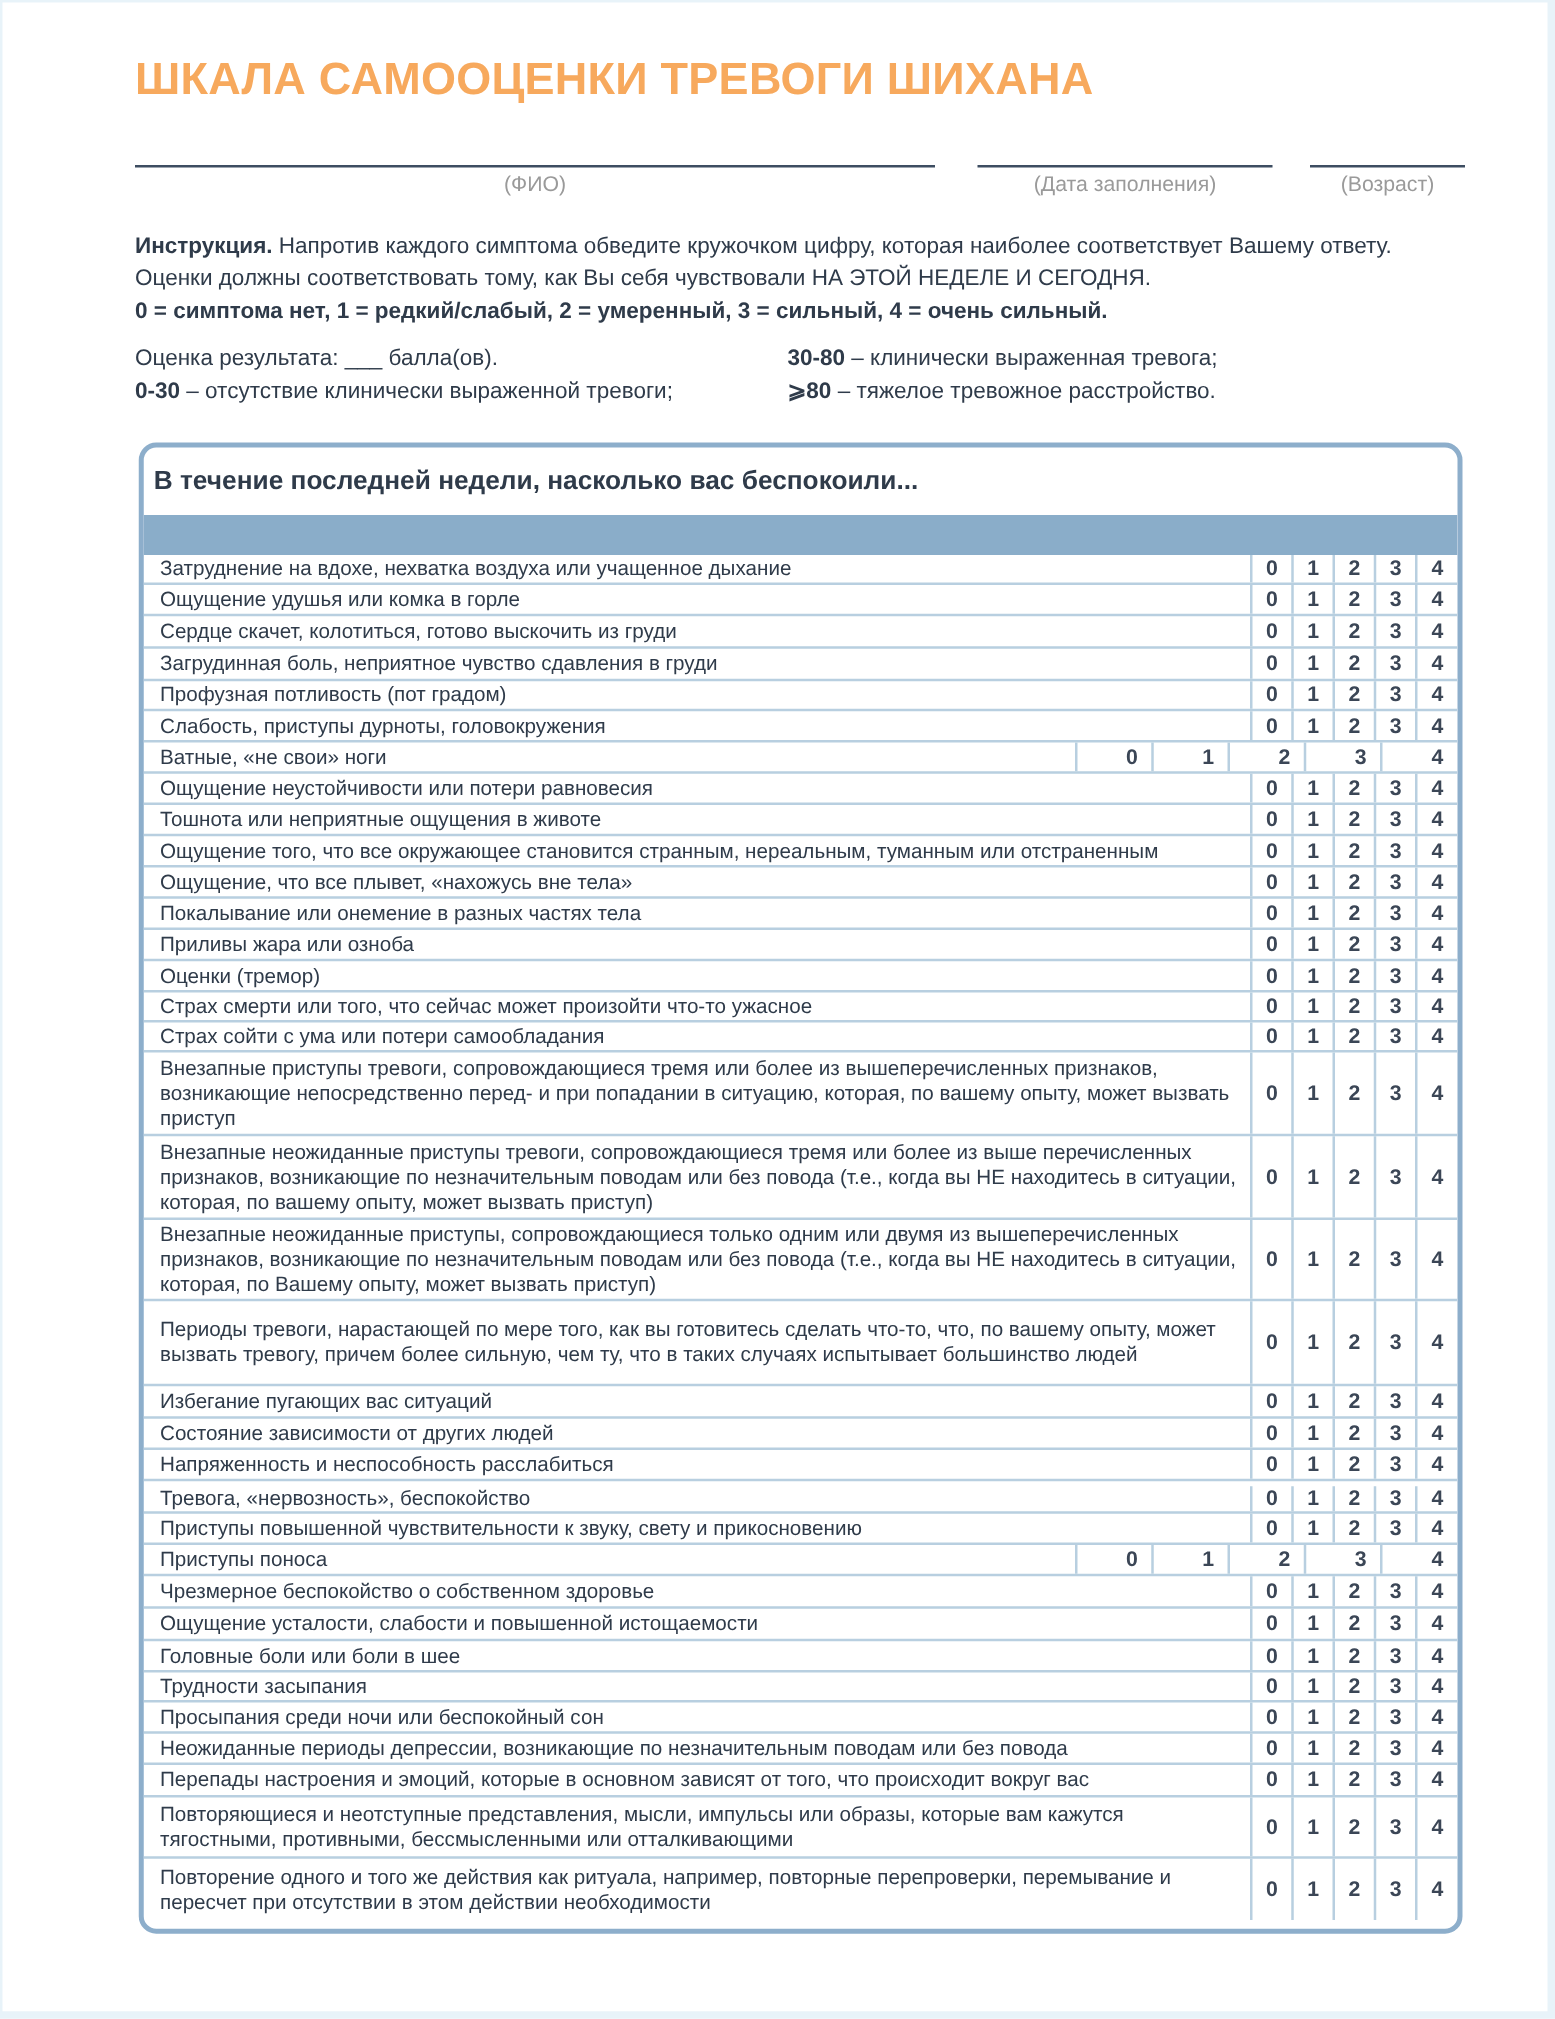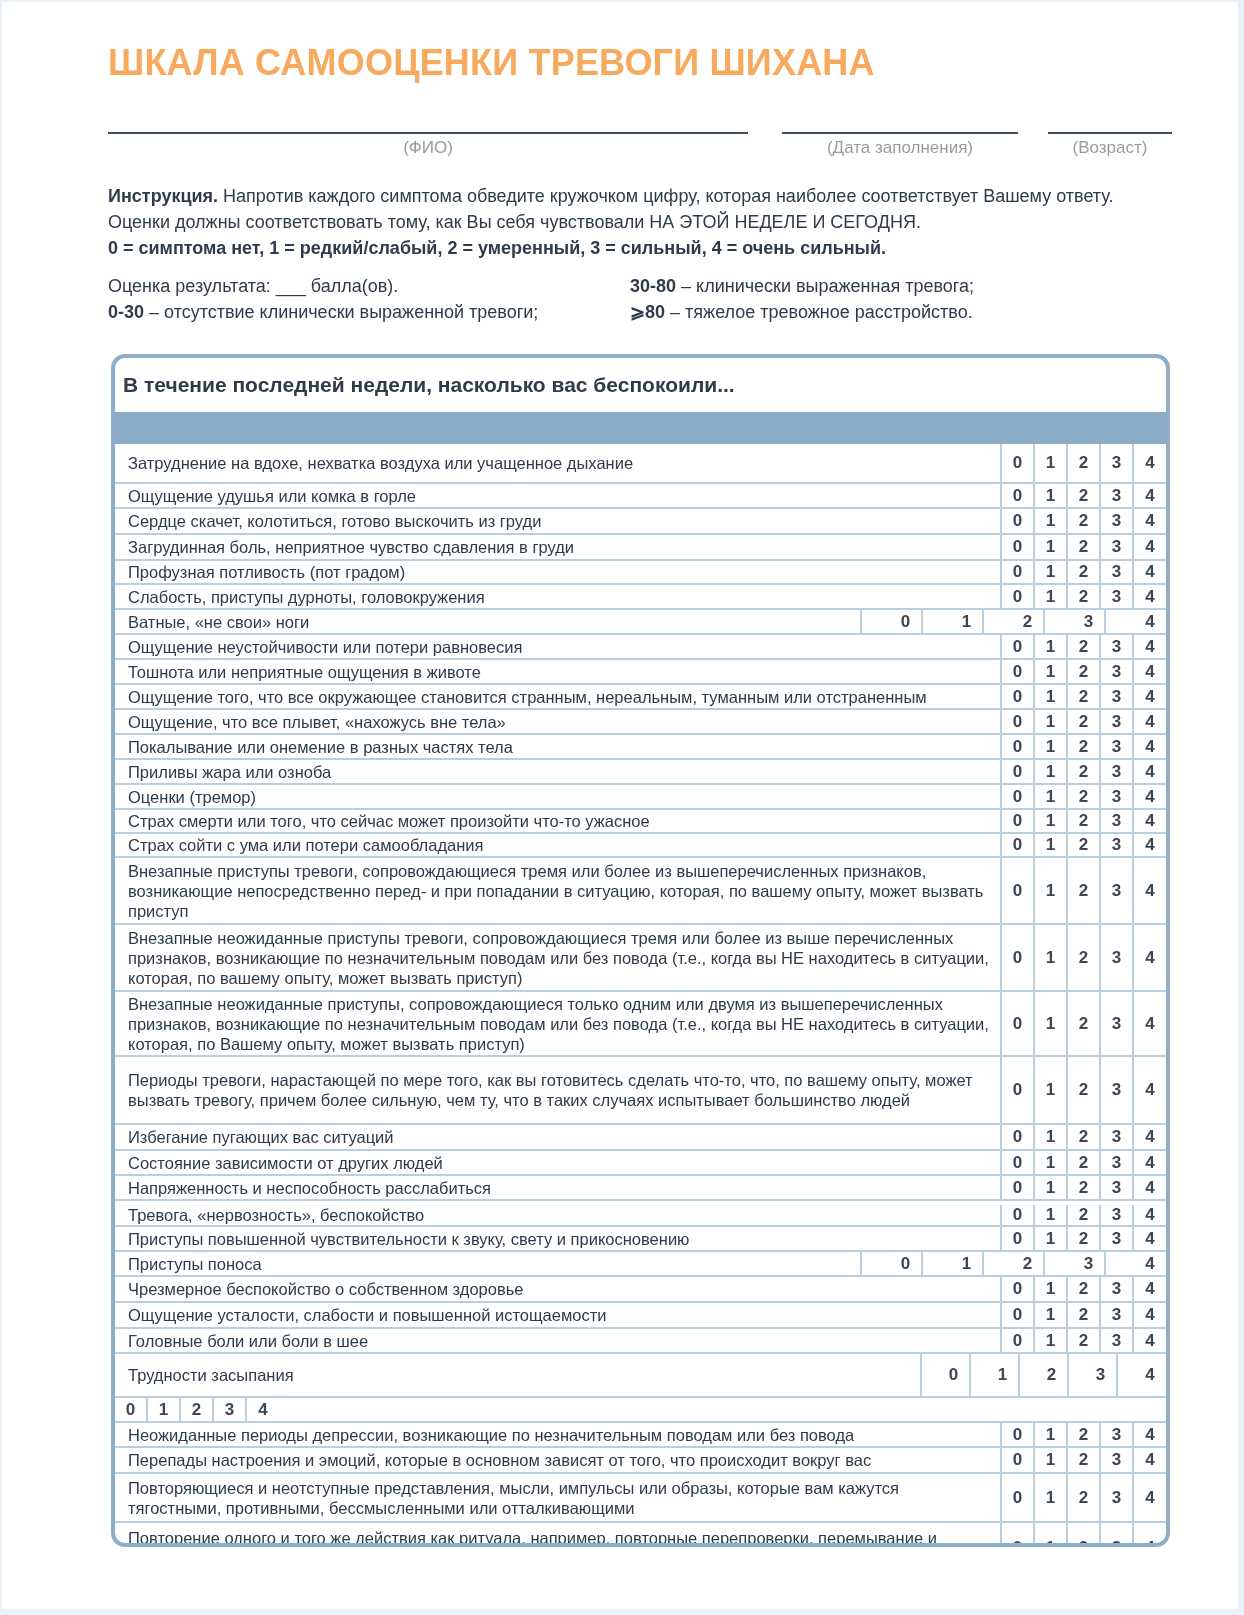--- a/index.html
+++ b/index.html
@@ -100,21 +100,21 @@
   </div>
   <div class="score" style="left:628px;">
     <div><b>30-80</b><span> – клинически выраженная тревога;</span></div>
     <div><b>⩾80</b><span> – тяжелое тревожное расстройство.</span></div>
   </div>
 
   <div class="table-box">
     <div class="table-head">В течение последней недели, насколько вас беспокоили...</div>
     <div class="table-band"></div>
     <div class="rows" id="rows">
-        <div class="row" style="height: 40px;">
+        <div class="row" style="height: 24px;">
           <div class="q">Затруднение на вдохе, нехватка воздуха или учащенное дыхание</div>
           <div class="opt">0</div>
           <div class="opt">1</div>
           <div class="opt">2</div>
           <div class="opt">3</div>
           <div class="opt">4</div>
         </div>
         <div class="row" style="height: 25px;">
           <div class="q">Ощущение удушья или комка в горле</div>
           <div class="opt">0</div>
@@ -332,29 +332,30 @@
           <div class="opt">4</div>
         </div>
         <div class="row" style="height: 25px;">
           <div class="q">Головные боли или боли в шее</div>
           <div class="opt">0</div>
           <div class="opt">1</div>
           <div class="opt">2</div>
           <div class="opt">3</div>
           <div class="opt">4</div>
         </div>
-        <div class="row" style="height: 44px; gap: 16px;">
+        <div class="row" style="height: 24px;">
           <div class="q">Трудности засыпания</div>
           <div class="opt">0</div>
           <div class="opt">1</div>
           <div class="opt">2</div>
           <div class="opt">3</div>
           <div class="opt">4</div>
         </div>
         <div class="row" style="height: 25px;">
+          <div class="q">Просыпания среди ночи или беспокойный сон</div>
           <div class="opt">0</div>
           <div class="opt">1</div>
           <div class="opt">2</div>
           <div class="opt">3</div>
           <div class="opt">4</div>
         </div>
         <div class="row" style="height: 25px;">
           <div class="q">Неожиданные периоды депрессии, возникающие по незначительным поводам или без повода</div>
           <div class="opt">0</div>
           <div class="opt">1</div>

